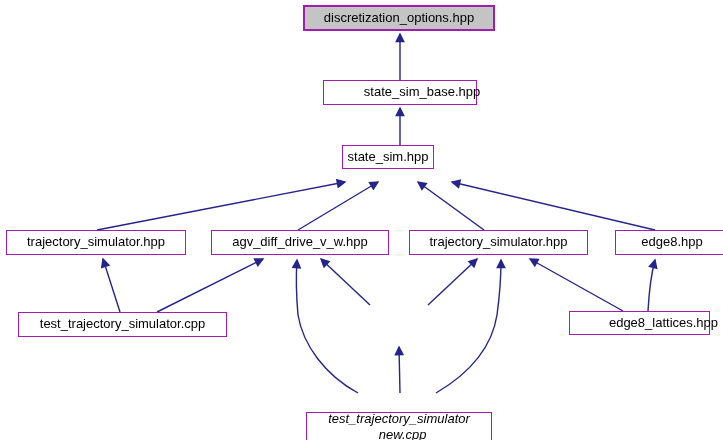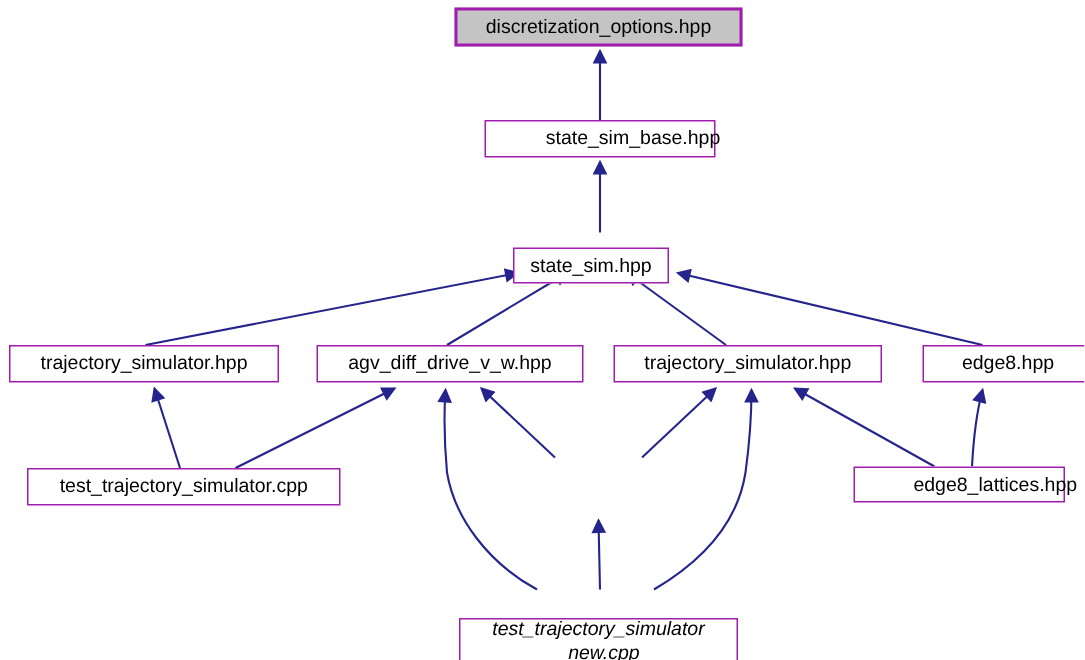--- a/index.html
+++ b/index.html
@@ -57,21 +57,21 @@
     <path class="edge" marker-end="url(#arrow)" d="M648,311 C649,292 651,275 655,260"></path>
     <path class="edge" marker-end="url(#arrow)" d="M358,393 C325,375 303,345 298,315 C296,293 296,275 297,260"></path>
     <path class="edge" marker-end="url(#arrow)" d="M400,393 L399,347"></path>
     <path class="edge" marker-end="url(#arrow)" d="M436,393 C470,373 492,347 497,315 C500,293 501,275 501,260"></path>
   </svg>
 
   <div class="node highlight" style="left:303px;top:5px;width:192px;height:26px;">discretization_options.hpp</div>
 
   <div class="node" style="left:323px;top:80px;width:154px;height:25px;padding-left:44px;">state_sim_base.hpp</div>
 
-  <div class="node" style="left:342px;top:165px;width:104px;height:24px;text-align:right;">state_sim.hpp</div>
+  <div class="node" style="left:342px;top:145px;width:92px;height:24px;text-align:right;">state_sim.hpp</div>
 
   <div class="node" style="left:6px;top:230px;width:180px;height:25px;">trajectory_simulator.hpp</div>
 
   <div class="node" style="left:211px;top:230px;width:178px;height:25px;">agv_diff_drive_v_w.hpp</div>
 
   <div class="node" style="left:409px;top:230px;width:179px;height:25px;">trajectory_simulator.hpp</div>
 
   <div class="node" style="left:615px;top:230px;width:114px;height:25px;">edge8.hpp</div>
 
   <div class="node" style="left:18px;top:312px;width:209px;height:25px;">test_trajectory_simulator.cpp</div>

